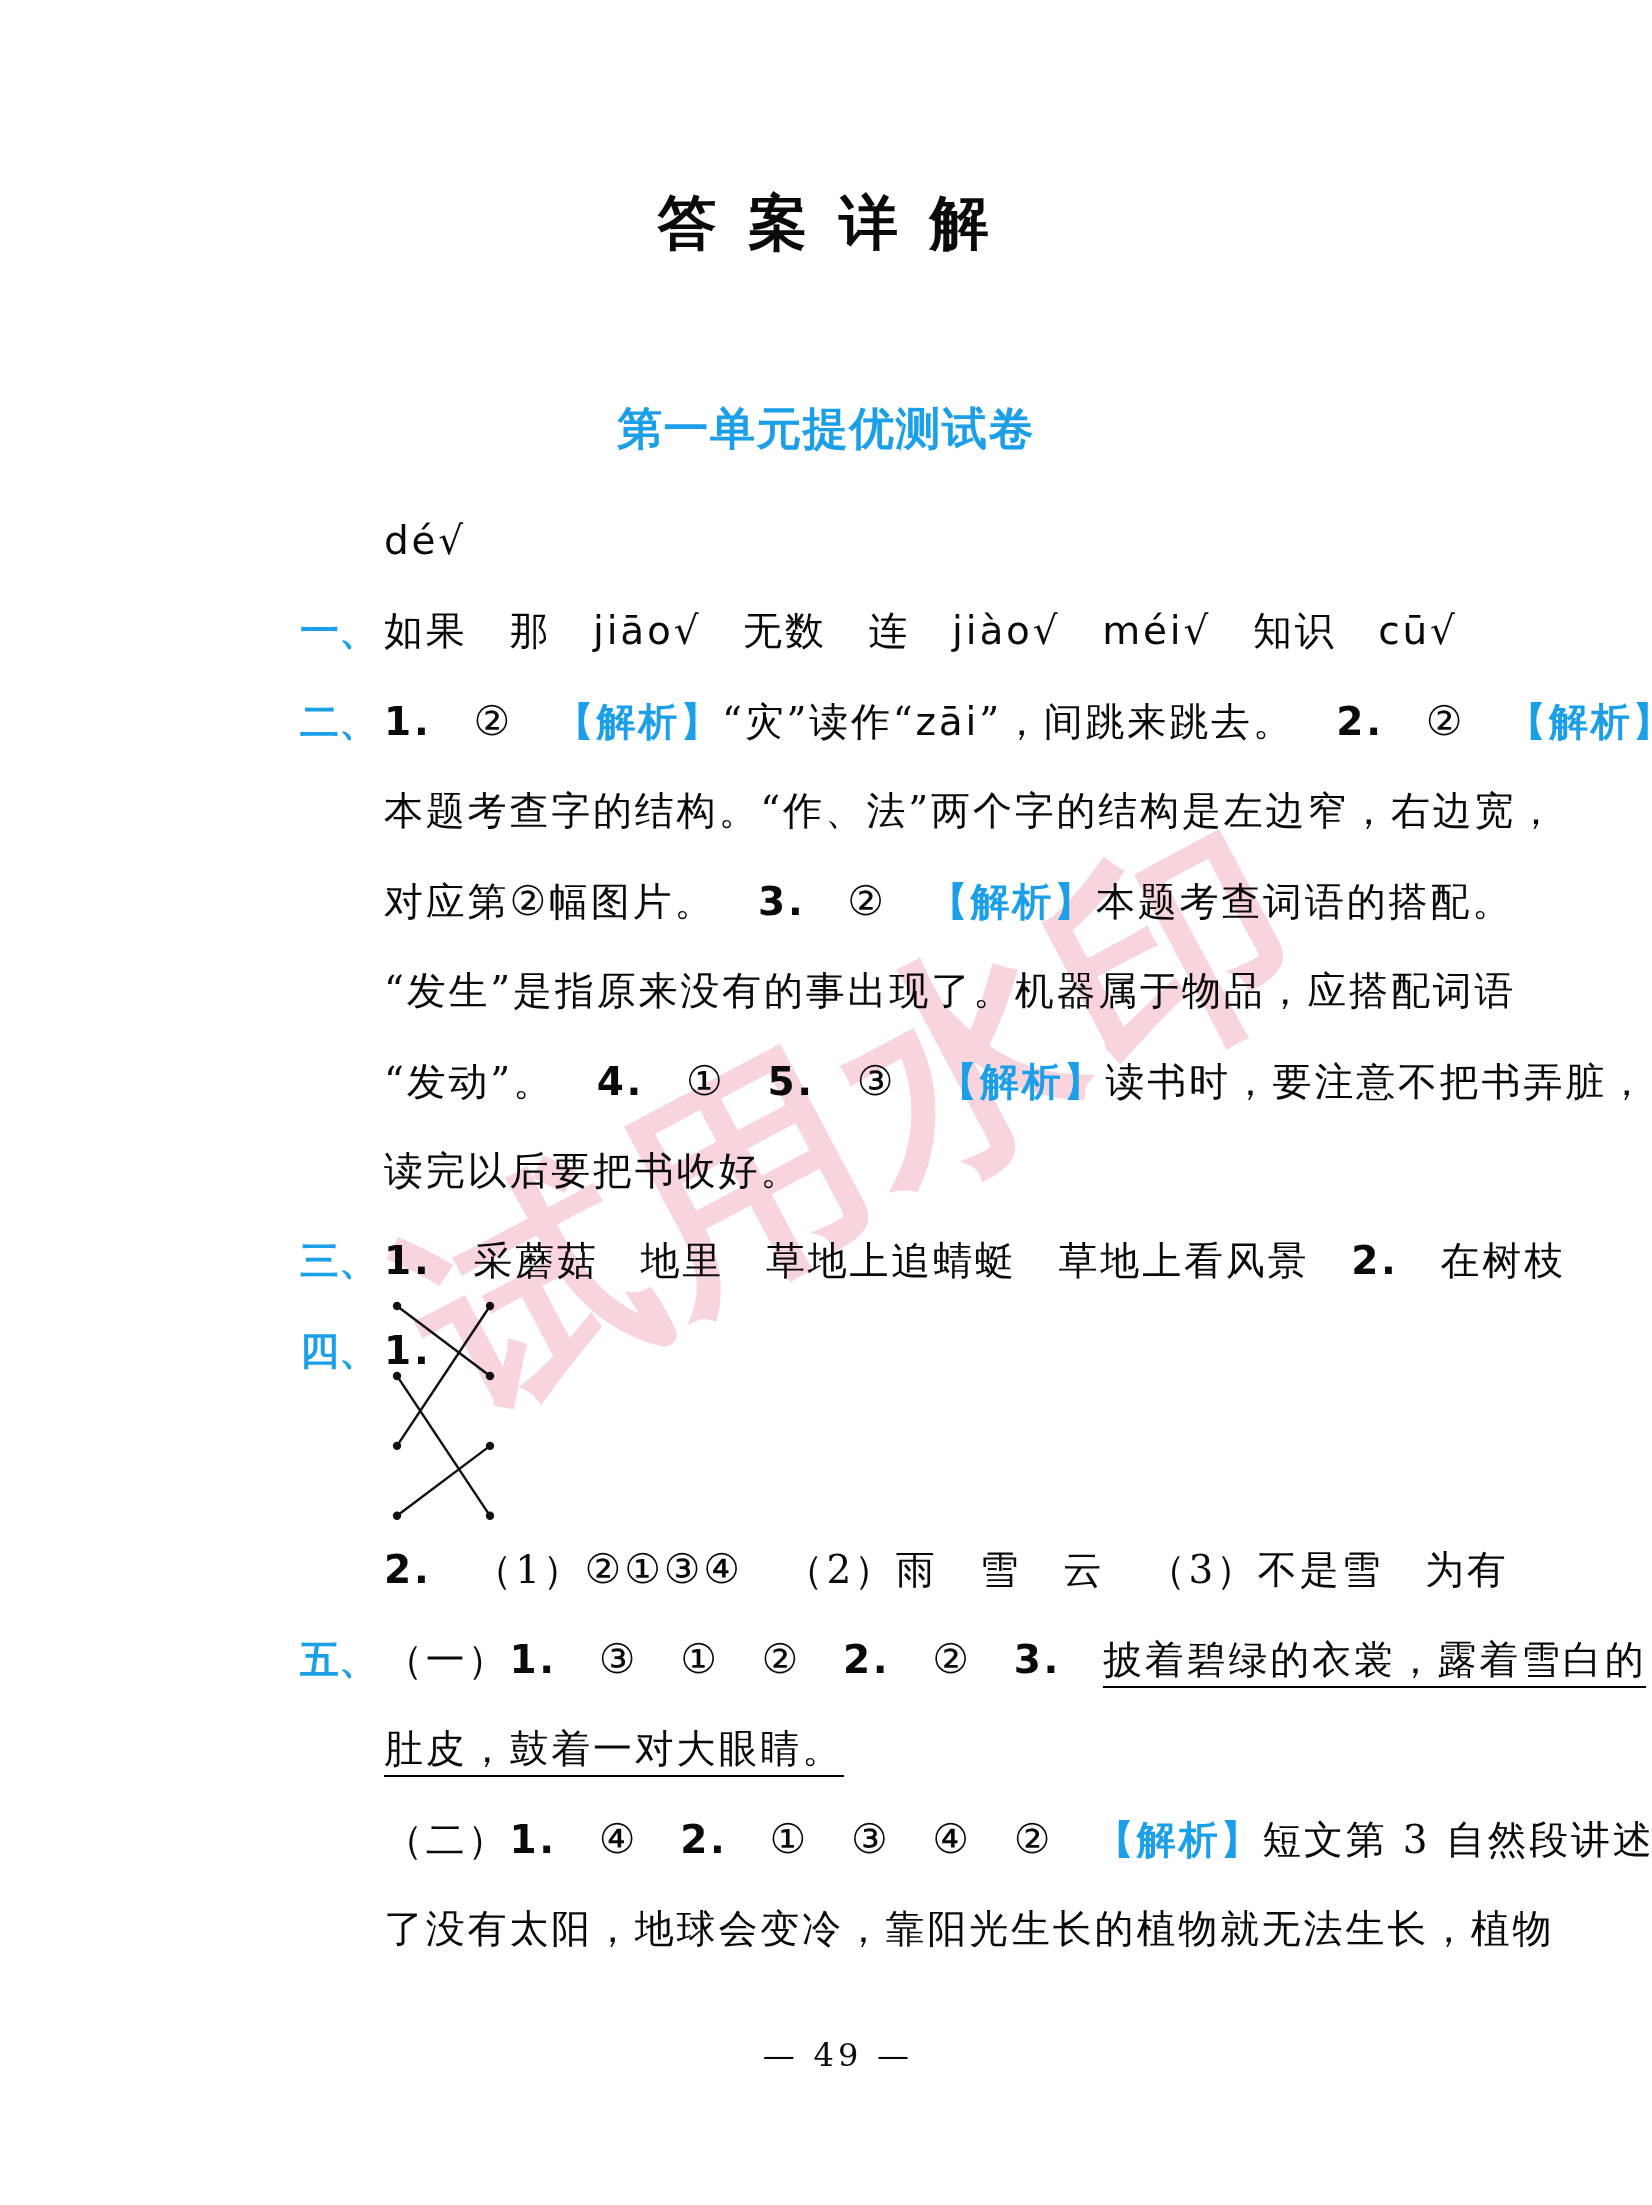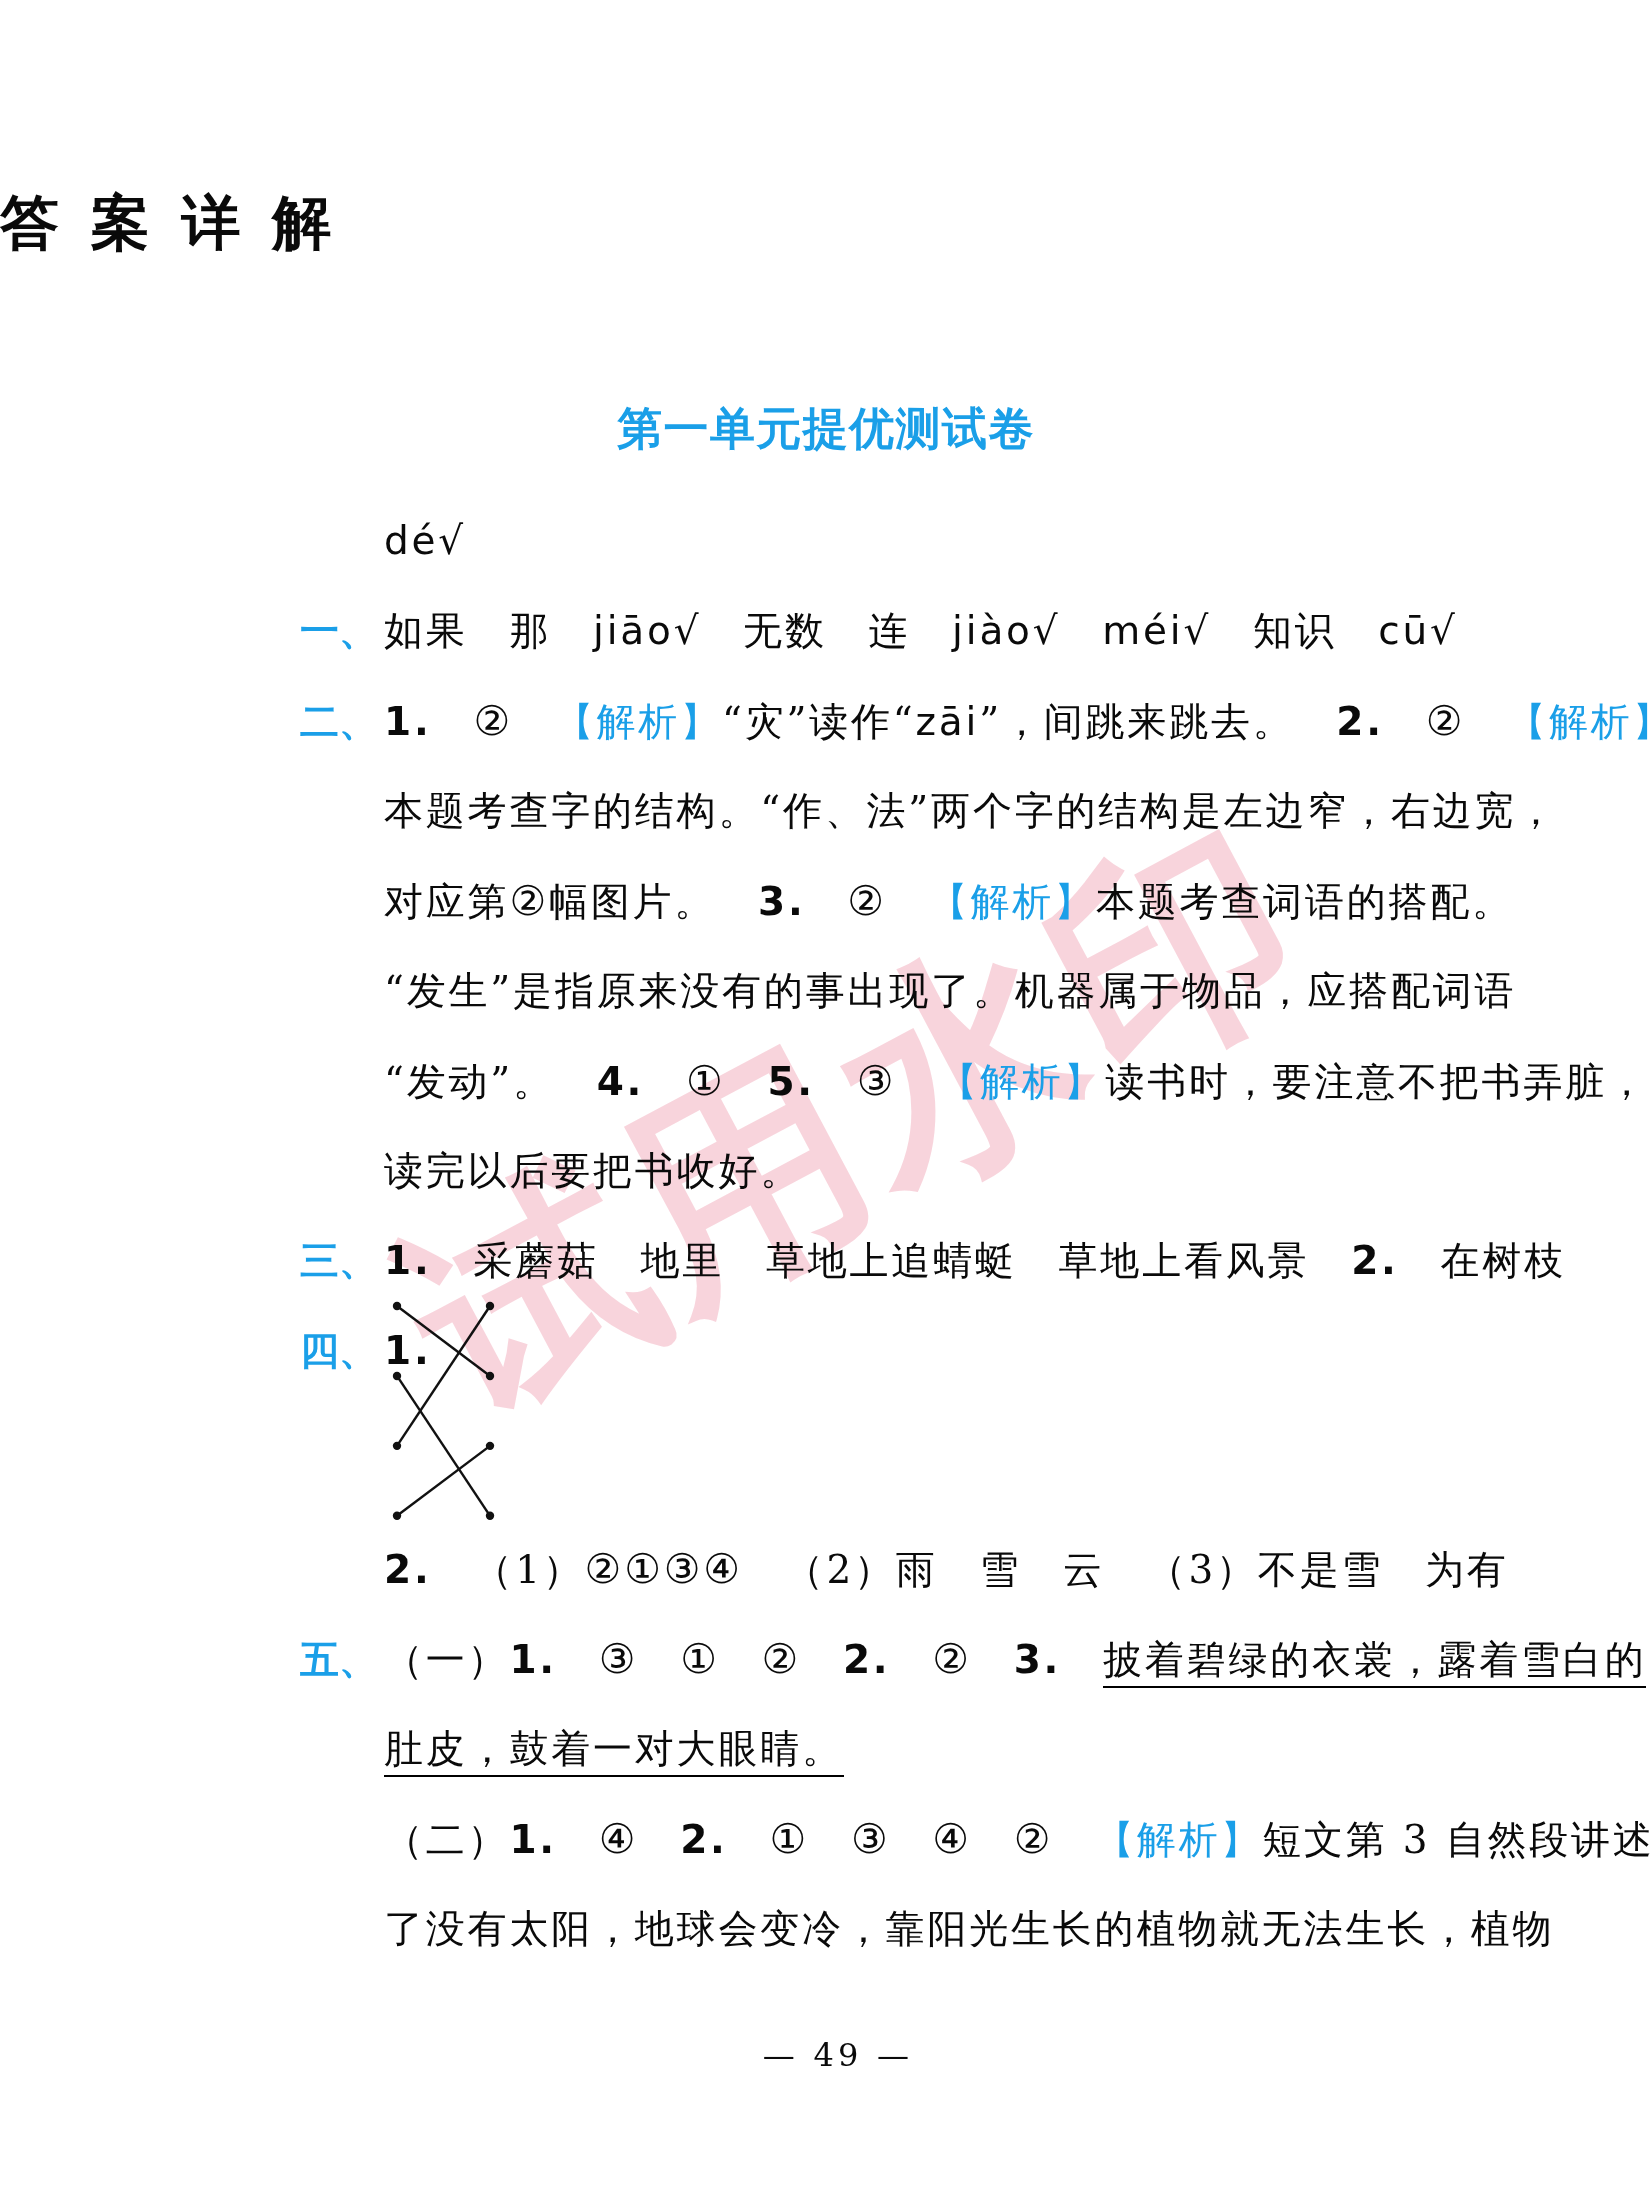--- a/index.html
+++ b/index.html
@@ -29,20 +29,21 @@
     line-height:1;
     color:var(--wm);
     transform:rotate(-28deg);
     transform-origin:50% 50%;
     white-space:nowrap;
     z-index:0;
     user-select:none;
   }
   .doc-title{
     position:absolute;top:184px;left:0;width:100%;
+    text-align:center;
     font-size:59px;font-weight:bold;
     letter-spacing:5.6px;
     z-index:1;
   }
   .unit-title{
     position:absolute;top:383px;left:0;width:100%;
     text-align:center;
     font-family:"DejaVu Sans","Liberation Sans",sans-serif;
     font-size:45px;font-weight:bold;
     color:var(--accent);
@@ -75,21 +76,21 @@
   .seg-b{
     font-family:"DejaVu Sans","Liberation Sans",sans-serif;
     font-weight:bold;
   }
   .seg-c{
     font-family:"DejaVu Sans","Liberation Sans",sans-serif;
     font-size:41px;
   }
   .seg-tag{
     color:var(--accent);
-    font-weight:normal;
+    font-weight:bold;
     font-family:"DejaVu Sans","Liberation Sans",sans-serif;
   }
   .seg-u{
     border-bottom:2.1px solid #000;
     padding-bottom:4.2px;
   }
   .seg-py{
     font-family:"DejaVu Sans","Liberation Sans",sans-serif;
   }
   .diagram-svg{

